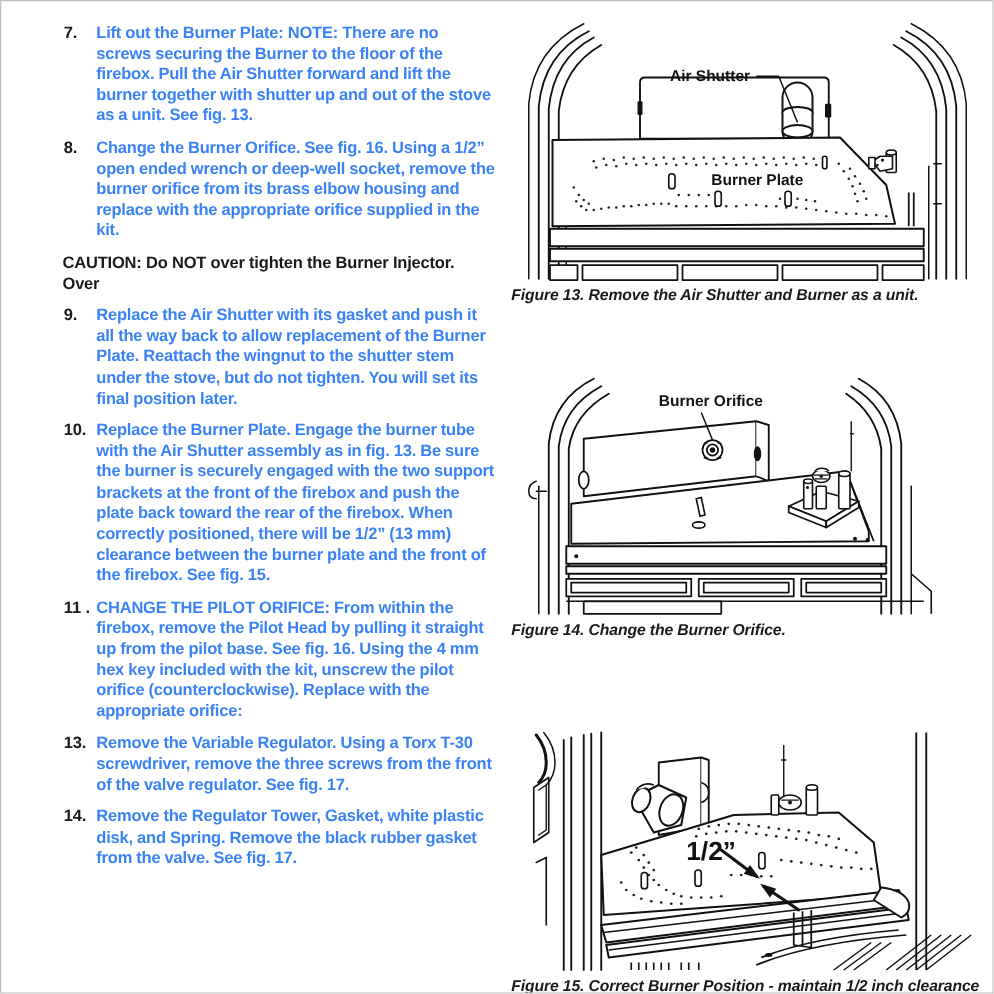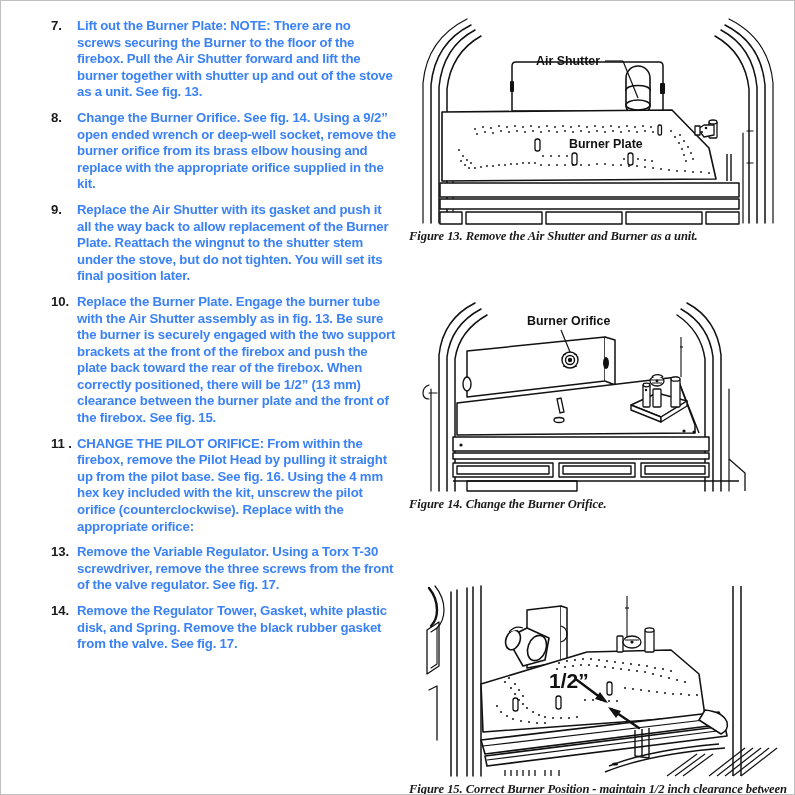--- a/index.html
+++ b/index.html
@@ -82,21 +82,21 @@
     width: 378px;
   }
   .figure-block { position: relative; }
   .figure-art {
     position: relative;
     width: 100%;
     background: #ffffff;
   }
   .figure-art svg { display: block; width: 100%; height: 100%; }
   .fig-caption {
-    font-family: Liberation Serif, serif;
+    font-family: Liberation Sans, sans-serif;
     font-size: 12.6px;
     font-style: italic;
     font-weight: 700;
     color: #1a1a1a;
     line-height: 15.5px;
     letter-spacing: -0.1px;
     margin-top: 4px;
   }
   .fig-label {
     font-family: "Liberation Sans", sans-serif;
@@ -118,24 +118,25 @@
 
   <div id="left-column">
 
     <div class="list-item">
       <div class="li-num">7.</div>
       <div class="li-body">Lift out the Burner Plate: NOTE: There are no screws securing the Burner to the floor of the firebox. Pull the Air Shutter forward and lift the burner together with shutter up and out of the stove as a unit. See fig. 13.</div>
     </div>
 
     <div class="list-item">
       <div class="li-num">8.</div>
-      <div class="li-body">Change the Burner Orifice. See fig. 14. Using a 9/2” open ended wrench or deep-well socket, remove the burner orifice from its brass elbow housing and replace with the appropriate orifice supplied in the kit.</div>
+      <div class="li-body">Change the Burner Orifice. See fig. 16. Using a 1/2” open ended wrench or deep-well socket, remove the burner orifice from its brass elbow housing and replace with the appropriate orifice supplied in the kit.</div>
     </div>
 
     <div class="caution-block">
+      <div class="caution-line1">CAUTION: Do NOT over tighten the Burner Injector. Over</div>
     </div>
 
     <div class="list-item">
       <div class="li-num">9.</div>
       <div class="li-body">Replace the Air Shutter with its gasket and push it all the way back to allow replacement of the Burner Plate. Reattach the wingnut to the shutter stem under the stove, but do not tighten. You will set its final position later.</div>
     </div>
 
     <div class="list-item">
       <div class="li-num">10.</div>
       <div class="li-body">Replace the Burner Plate. Engage the burner tube with the Air Shutter assembly as in fig. 13. Be sure the burner is securely engaged with the two support brackets at the front of the firebox and push the plate back toward the rear of the firebox. When correctly positioned, there will be 1/2” (13 mm) clearance between the burner plate and the front of the firebox. See fig. 15.</div>

